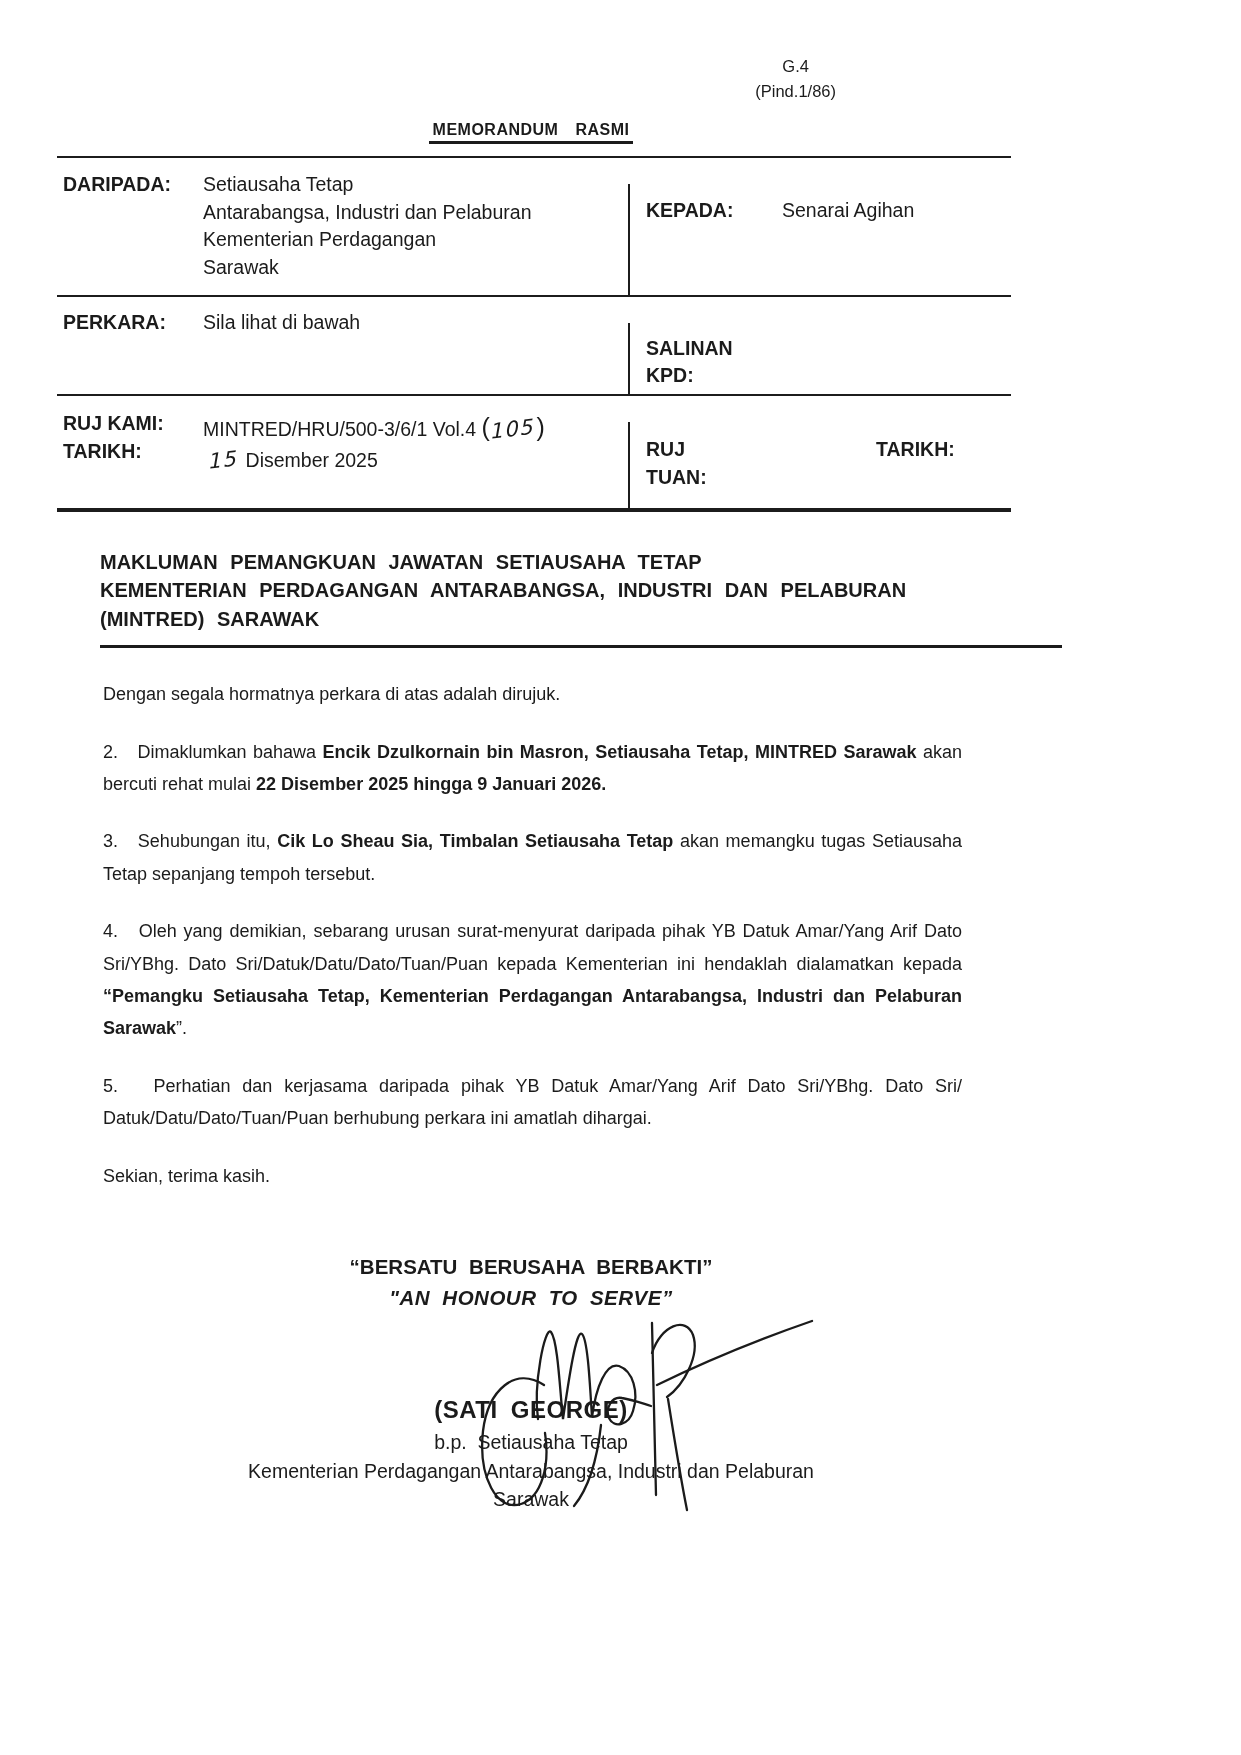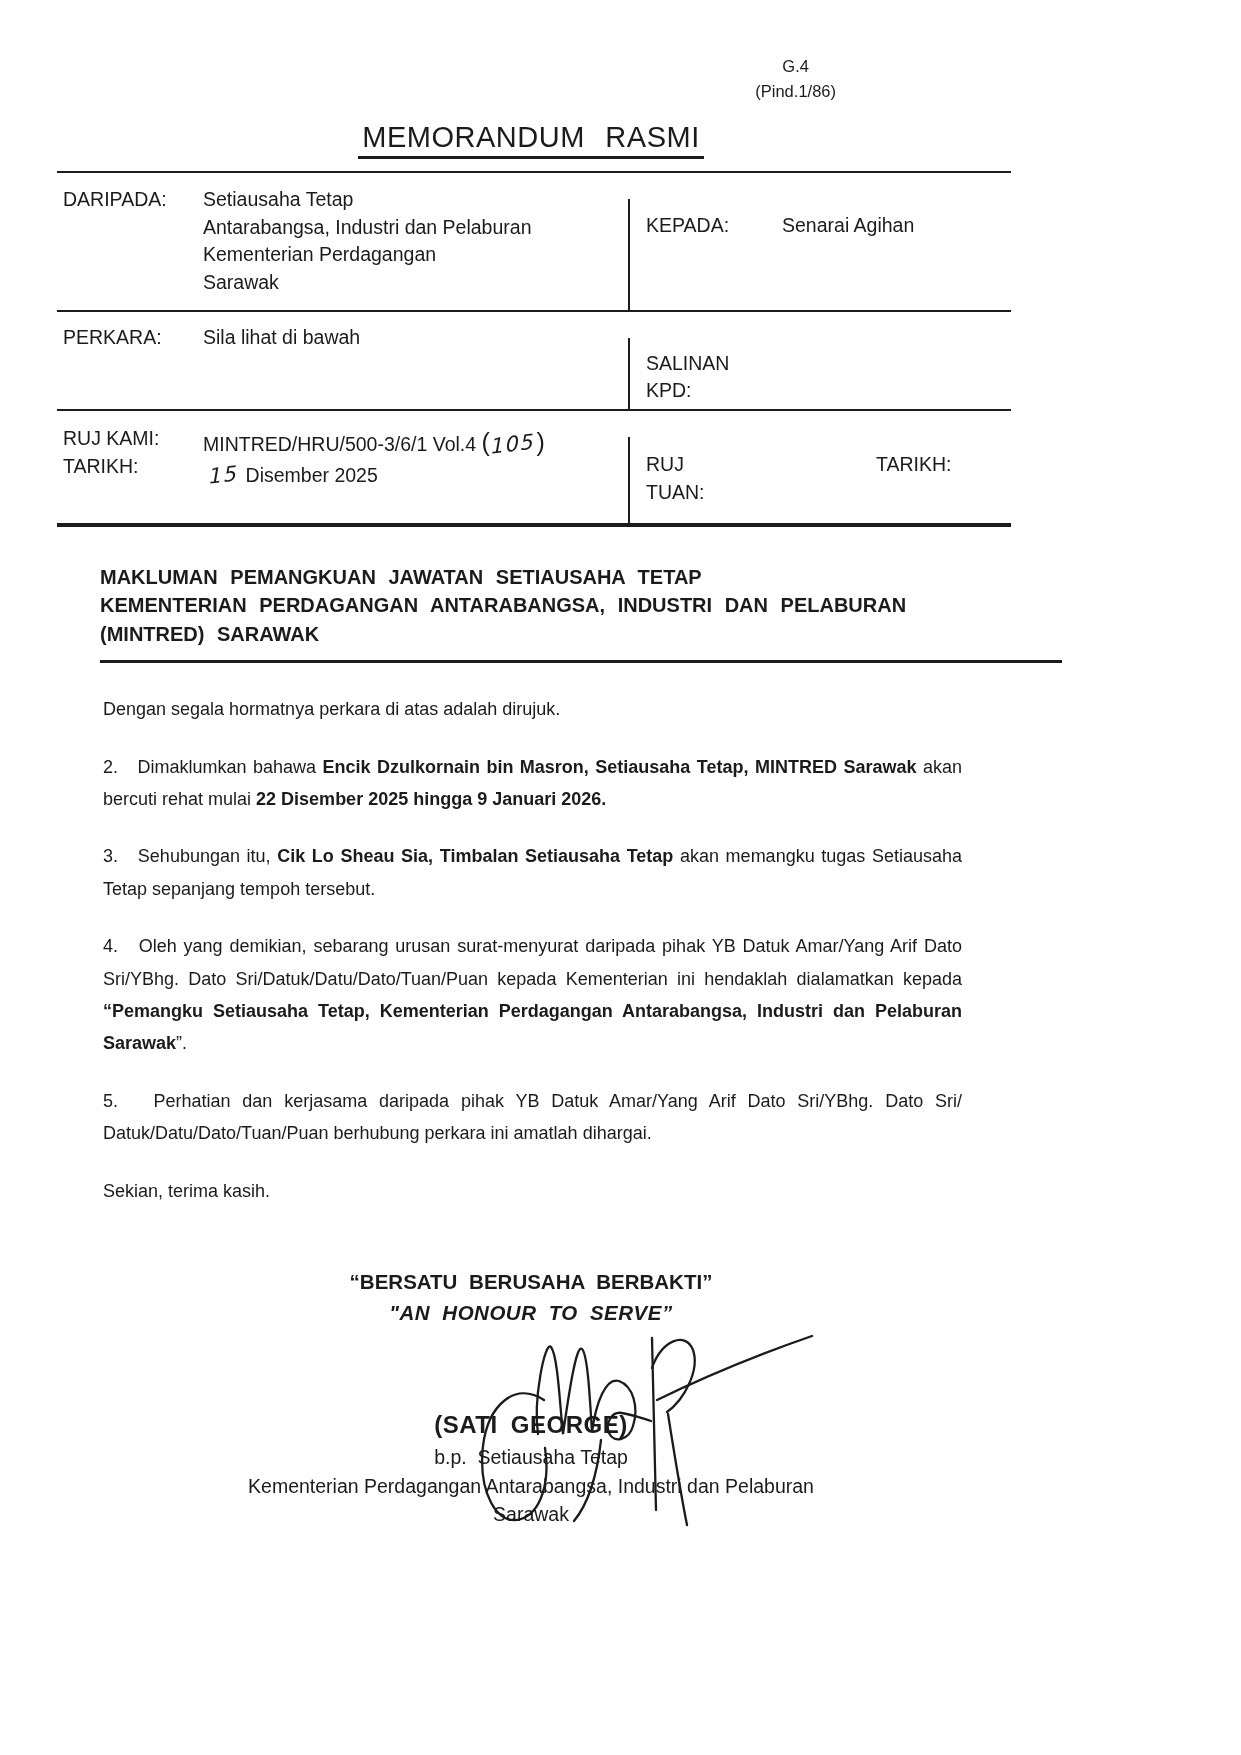--- a/index.html
+++ b/index.html
@@ -5,30 +5,30 @@
   html,body{margin:0;padding:0;background:#fff;}
   .page{
     position:relative;width:1062px;height:1755px;background:#fff;
     font-family:"Liberation Sans",sans-serif;color:#1b1b1b;overflow:hidden;
   }
   .b{font-weight:bold;}
   
   .formcode{position:absolute;top:54px;right:226px;text-align:center;font-size:16.5px;line-height:1.5;}
   
   .title-wrap{text-align:center;padding-top:121px;}
-  .title{font-size:29px;font-weight:normal;letter-spacing:.5px;word-spacing:12px;
+  .title{font-size:16px;font-weight:bold;letter-spacing:.5px;word-spacing:12px;
          border-bottom:3.5px solid #1b1b1b;padding:0 4px 3px 4px;}
   
   .memo-table{margin:17px 51px 0 57px;border-top:2.5px solid #1c1c1c;border-bottom:4px solid #1c1c1c;font-size:19.5px;line-height:1.42;}
   .trow{display:grid;grid-template-columns:571px 1fr;}
   .trow + .trow{border-top:2px solid #1c1c1c;}
   .tcell{padding:13px 10px 13px 6px;display:grid;grid-template-columns:140px 1fr;align-items:start;}
   .tcell.right{border-left:2.5px solid #1c1c1c;padding-left:16px;grid-template-columns:136px 1fr;margin-top:26px;}
   .tcell.r3right{grid-template-columns:230px 1fr;}
-  .tlabel{font-weight:normal;white-space:nowrap;}
+  .tlabel{font-weight:bold;white-space:nowrap;}
   .row2 .tcell{padding-top:12px;padding-bottom:4px;}
   .row3 .tcell{padding-top:14px;padding-bottom:16px;}
   .hand{display:inline-block;font-family:"DejaVu Sans",sans-serif;font-style:italic;
         transform:rotate(-7deg) skewX(-6deg);font-size:21px;letter-spacing:1.5px;padding:0 1px;}
   .paren{font-size:25px;font-weight:400;}
   
   .subject{margin:36px 0 0 100px;width:1020px;font-weight:bold;font-size:20px;
            line-height:1.43;word-spacing:7px;border-bottom:3.5px solid #1b1b1b;padding-bottom:12px;}
   
   .body-text{margin:0 100px 0 103px;}

